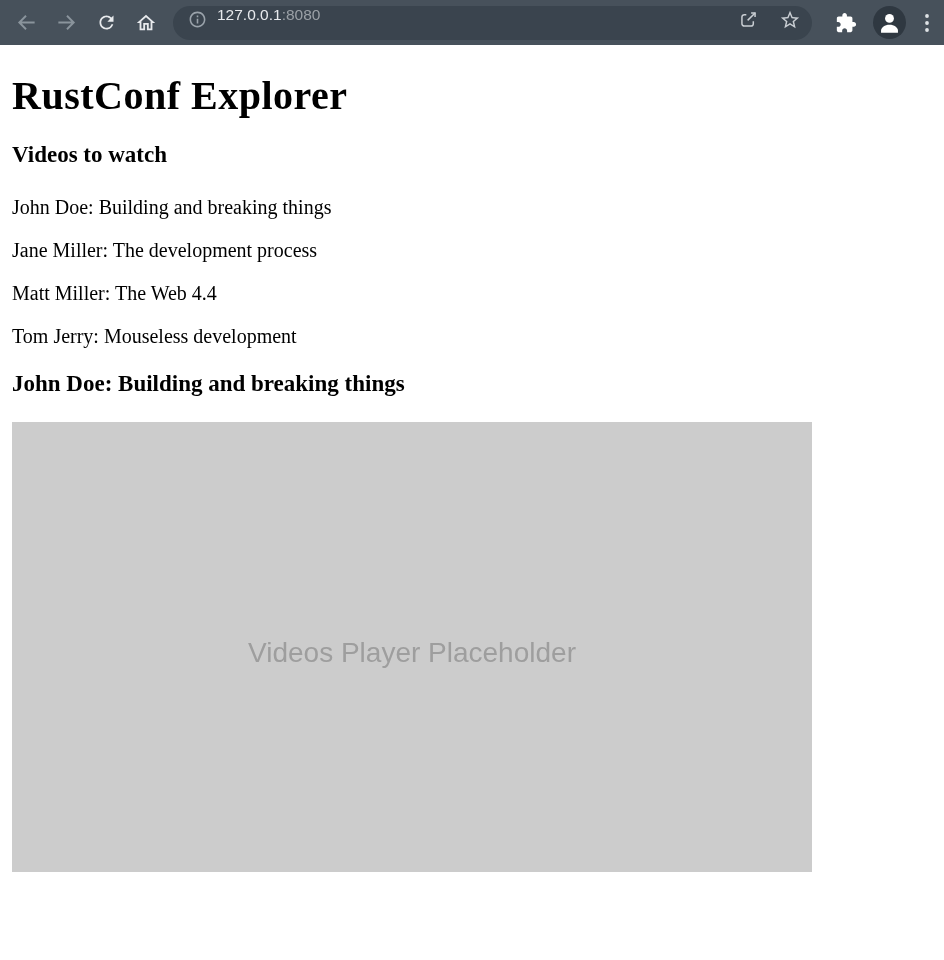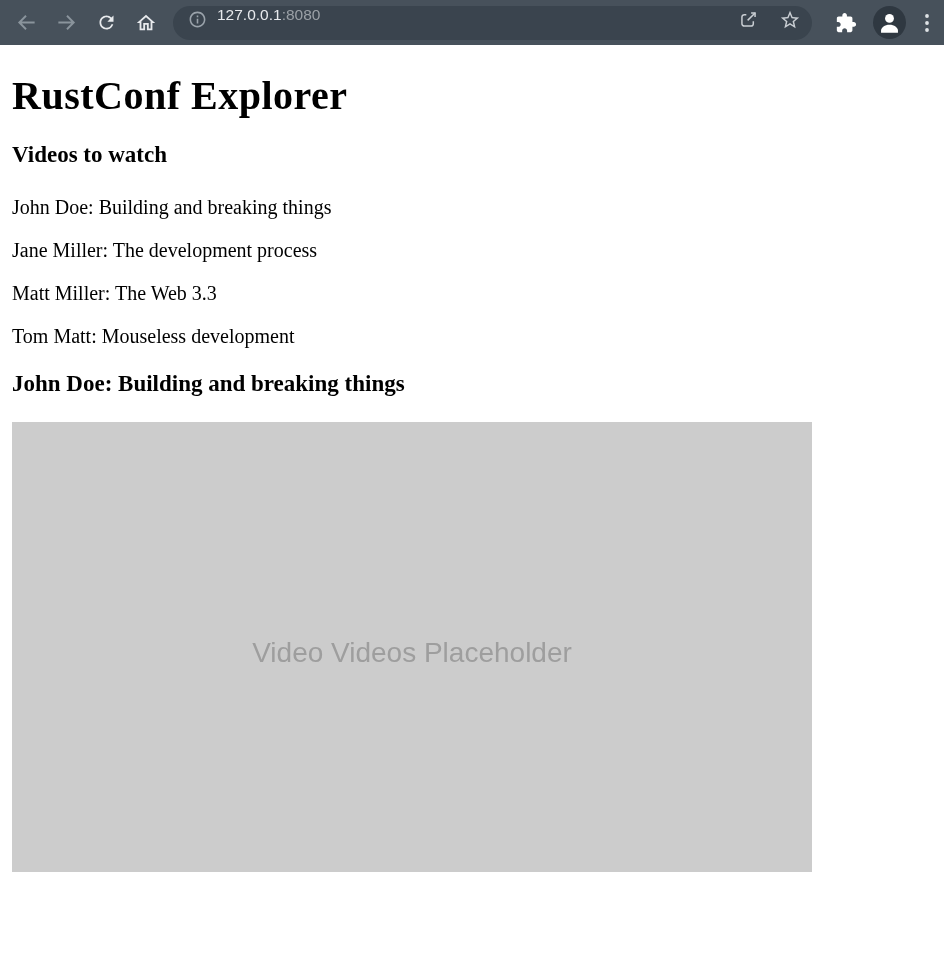--- a/index.html
+++ b/index.html
@@ -150,21 +150,21 @@
   </div>
 </div>
 
 <main class="page">
   <h1>RustConf Explorer</h1>
 
   <h3 class="section-title">Videos to watch</h3>
 
   <p class="video-item">John Doe: Building and breaking things</p>
   <p class="video-item">Jane Miller: The development process</p>
-  <p class="video-item">Matt Miller: The Web 3.3</p>
-  <p class="video-item">Tom Matt: Mouseless development</p>
+  <p class="video-item">Matt Miller: The Web 4.4</p>
+  <p class="video-item">Tom Jerry: Mouseless development</p>
 
   <h3 class="selected-title">John Doe: Building and breaking things</h3>
 
   <div class="player">
-    <span>Video Videos Placeholder</span>
+    <span>Videos Player Placeholder</span>
   </div>
 </main>
 
 </body></html>

